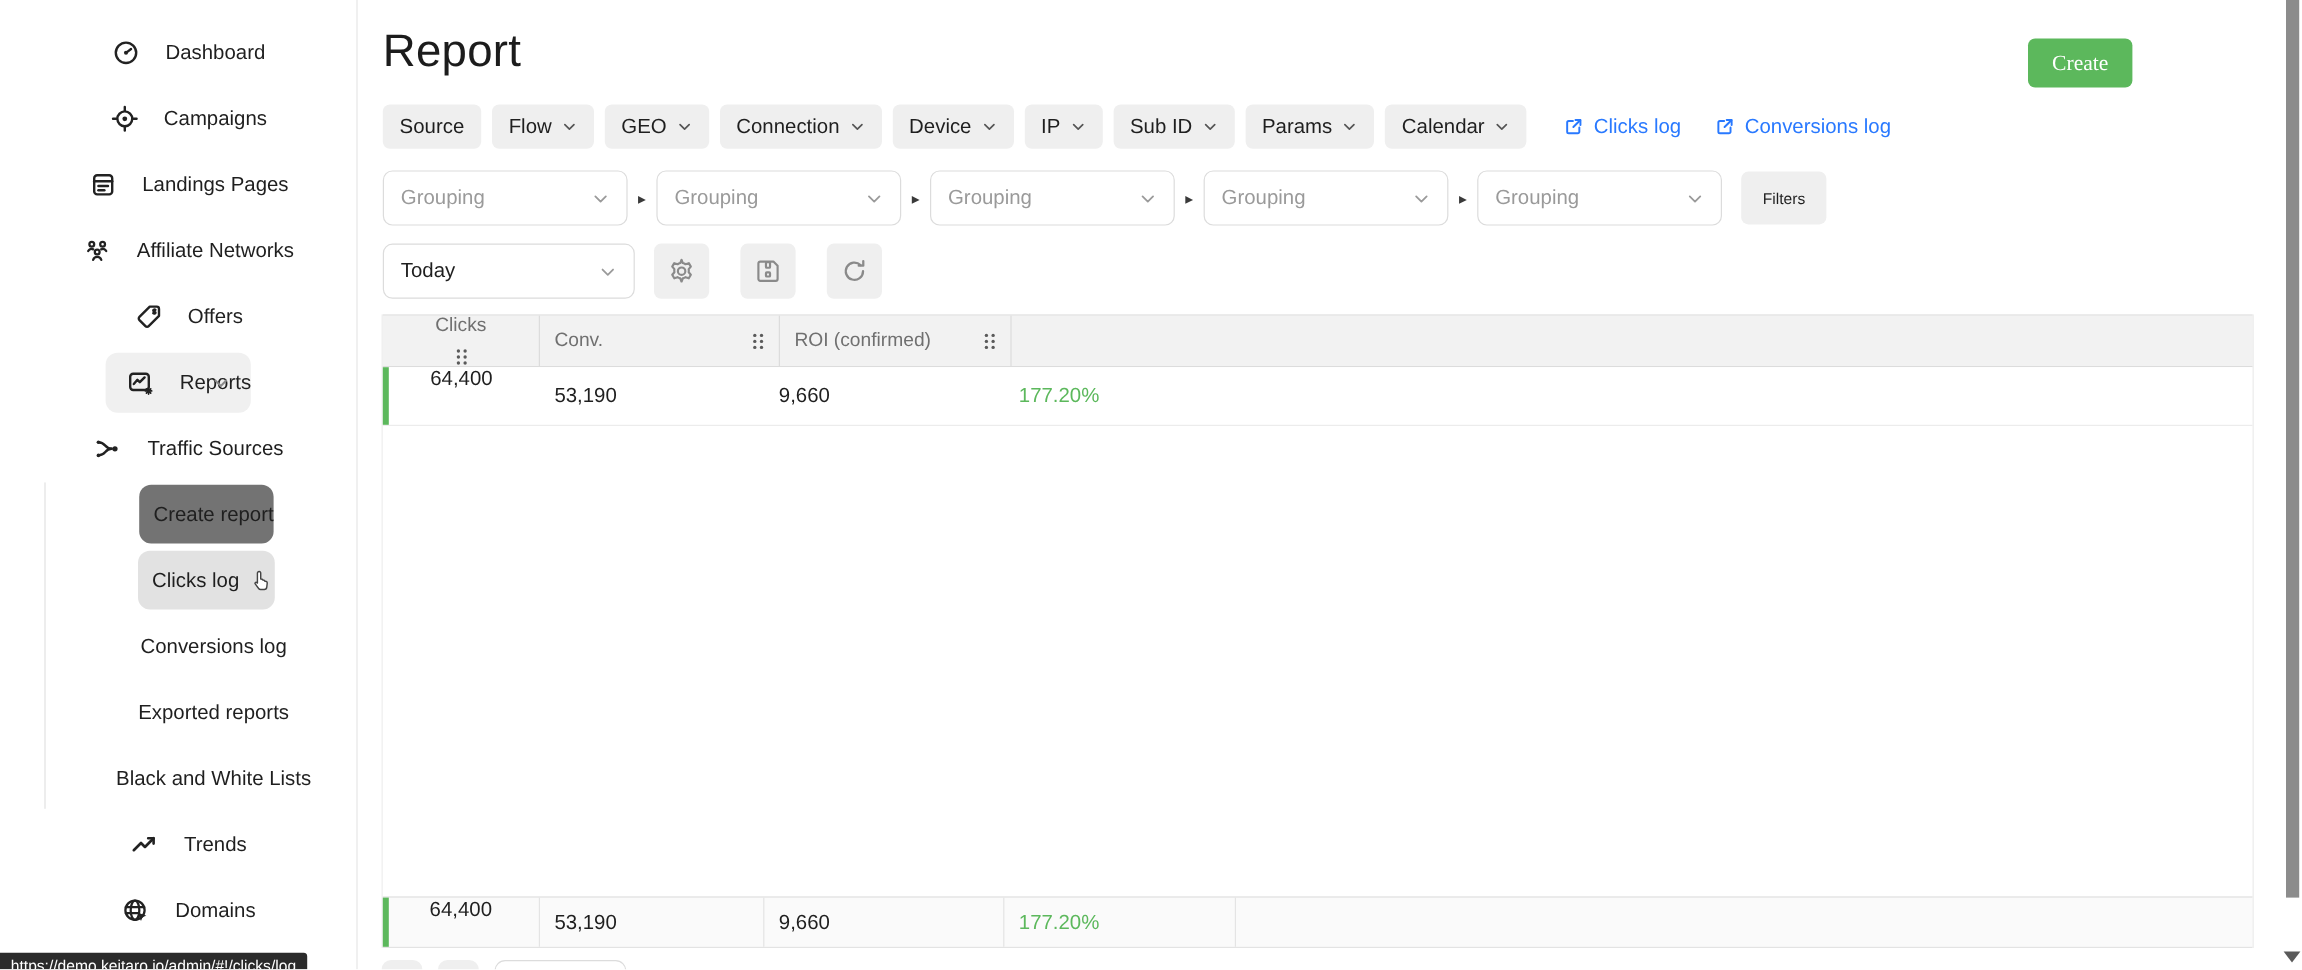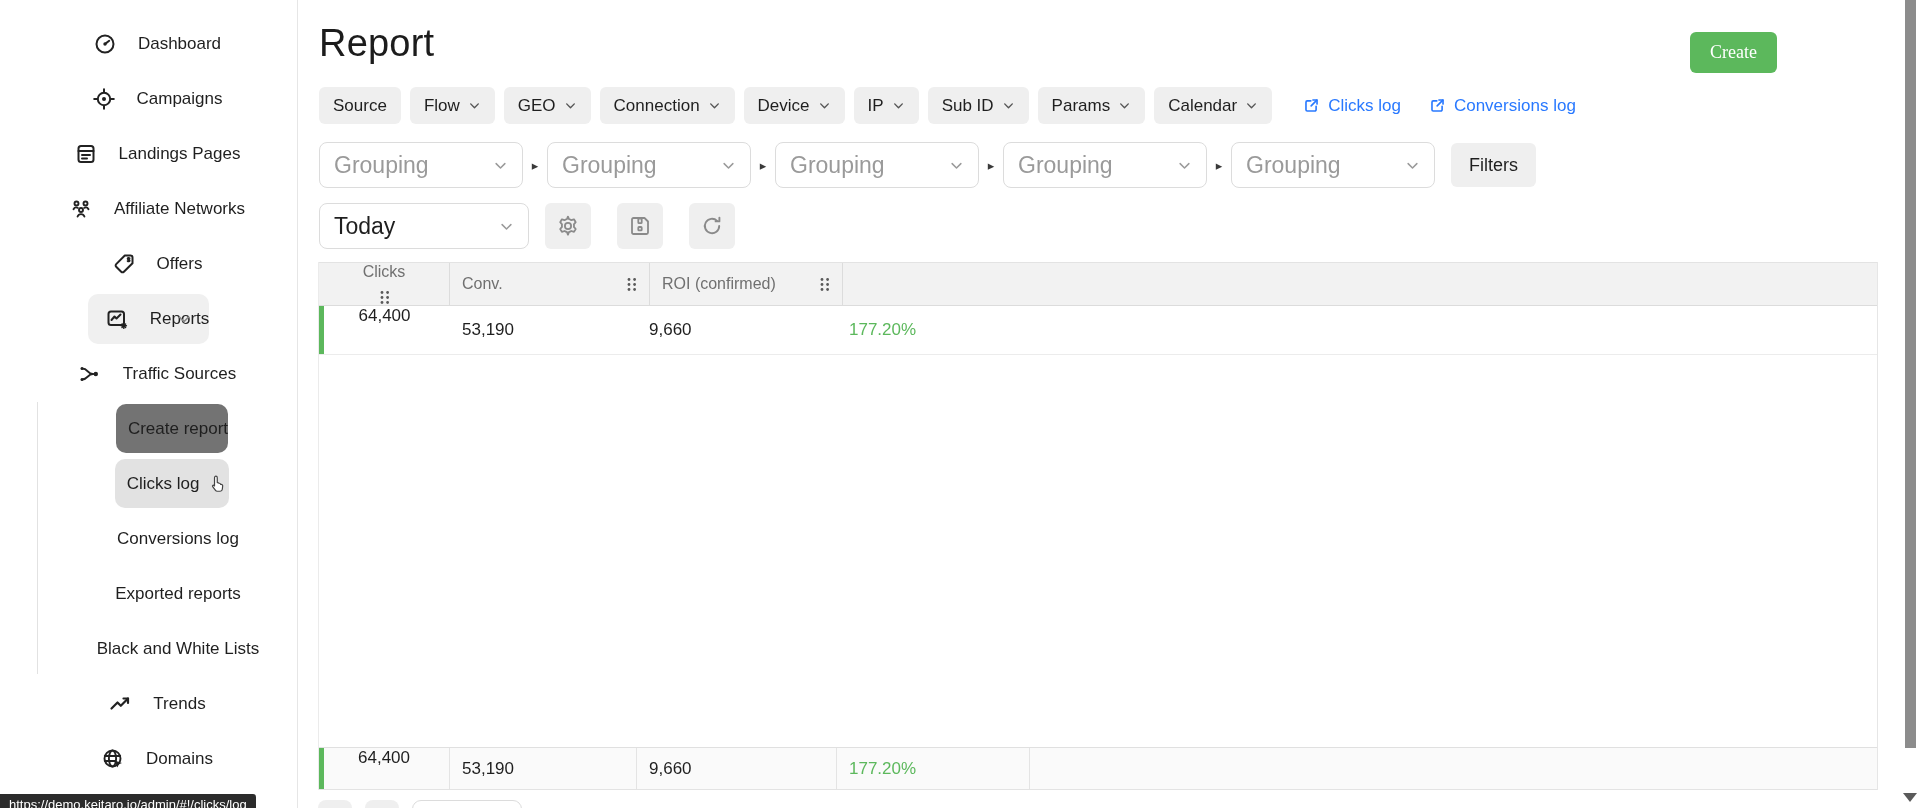--- a/index.html
+++ b/index.html
@@ -32,25 +32,25 @@
   .page-title { position:absolute; left:20px; top:22px; font-size:38px; font-weight:400; color:#1c1c1c; letter-spacing:0.2px; }
   .create-btn { position:absolute; right:141px; top:32px; height:41px; padding:0 20px; background:#5cb85c; color:#fff; font-size:18px; border:none; border-radius:6px; display:flex; align-items:center; font-family:Liberation Serif, serif; cursor:pointer; }
 
   .chips-row { position:absolute; left:20px; top:87px; display:flex; align-items:center; gap:9px; }
   .chip { display:flex; align-items:center; gap:8px; height:37px; padding:0 14px; background:#efefef; border:none; border-radius:6px; font-size:17px; color:#1f1f1f; font-family:inherit; cursor:pointer; }
   .chip .chev-sm { display:flex; color:#555; }
   .ext-links { display:flex; align-items:center; gap:28px; margin-left:22px; }
   .ext-link { display:flex; align-items:center; gap:8px; color:#2979ff; font-size:17px; text-decoration:none; cursor:pointer; }
 
   .grouping-row { position:absolute; left:20px; top:142px; display:flex; align-items:center; }
-  .select { display:flex; align-items:center; justify-content:space-between; width:204px; height:46px; background:#fff; border:1px solid #dcdcdc; border-radius:8px; padding:10px 14px; font-size:23px; cursor:pointer; }
+  .select { display:flex; align-items:center; justify-content:space-between; width:204px; height:46px; background:#fff; border:1px solid #dcdcdc; border-radius:8px; padding:10px 14px; font-size:17px; cursor:pointer; }
   .select .ph { color:#9a9a9a; }
   .select .chev-sm { color:#9a9a9a; display:flex; }
   .group-sep { width:24px; text-align:center; color:#3a3a3a; font-size:13px; }
-  .filters-btn { height:44px; padding:0 18px; margin-left:16px; background:#efefef; border:none; border-radius:6px; font-size:18px; color:#1f1f1f; font-family:inherit; cursor:pointer; }
+  .filters-btn { height:44px; padding:0 18px; margin-left:16px; background:#efefef; border:none; border-radius:6px; font-size:13px; color:#1f1f1f; font-family:inherit; cursor:pointer; }
 
   .date-row { position:absolute; left:20px; top:203px; display:flex; align-items:center; }
   .date-select { width:210px; }
   .date-select .val { color:#1f1f1f; }
   .icon-btn { width:46px; height:46px; background:#efefef; border:none; border-radius:6px; display:flex; align-items:center; justify-content:center; color:#8a8a8a; cursor:pointer; }
   .icon-btn.g1 { margin-left:16px; } .icon-btn.g2 { margin-left:26px; }
 
   
   .report-table { position:absolute; left:19px; top:262px; width:1560px; height:528px; border-left:1px solid #ebebeb; border-right:1px solid #e6e6e6; display:flex; flex-direction:column; }
   .t-head { display:flex; height:44px; background:#f2f2f2; border-top:1px solid #e3e3e3; border-bottom:1px solid #dcdcdc; }

